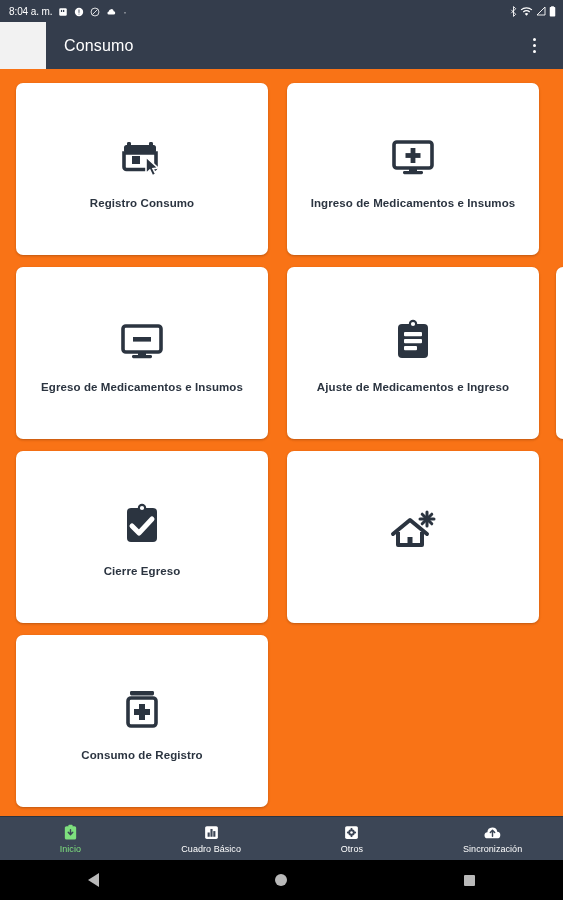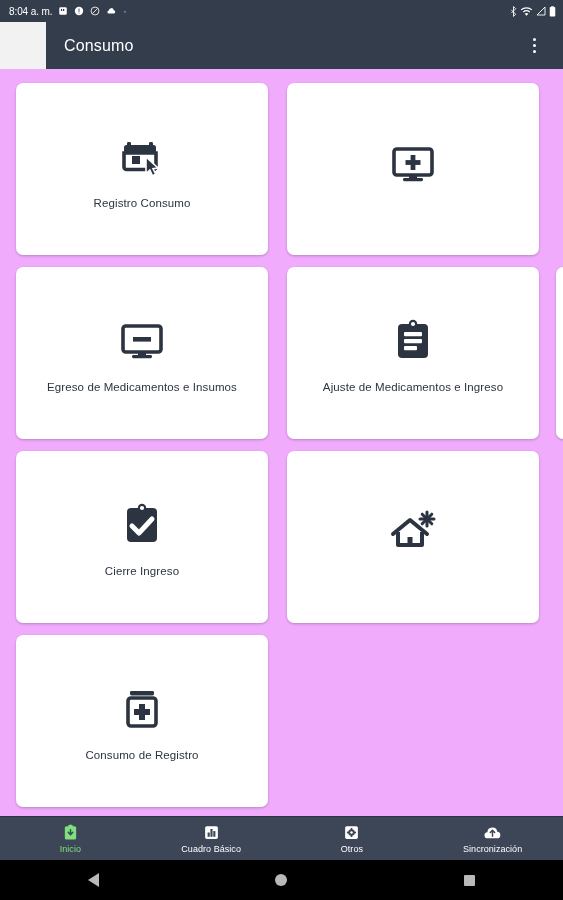--- a/index.html
+++ b/index.html
@@ -25,21 +25,21 @@
   .status-bar {
     height: 22px;
     background: #343d4c;
     display: flex;
     align-items: center;
     padding: 0 7px 0 9px;
     flex: 0 0 auto;
   }
   .status-left {
     display: flex;
-    align-items: flex-start;
+    align-items: flex-end;
     gap: 6px;
   }
   .status-time {
     color: #ffffff;
     font-size: 10px;
     letter-spacing: -0.1px;
     white-space: nowrap;
   }
   .status-spacer { flex: 1 1 auto; }
   .status-right {
@@ -81,22 +81,23 @@
     width: 3px;
     height: 3px;
     border-radius: 50%;
     background: #ffffff;
   }
 
   
   .content {
     flex: 1 1 auto;
     position: relative;
-    background: #f0abfc;
+    background: #f97316;
     overflow: hidden;
+    font-weight: bold;
   }
   .grid {
     position: absolute;
     top: 0; left: 0;
     width: 563px;
     padding: 14px 16px 10px 16px;
     display: grid;
     grid-template-columns: repeat(2, 252px);
     gap: 12px 19px;
   }
@@ -298,20 +299,21 @@
       <div class="card">
         <div class="card-icon">
           <svg width="48" height="48" viewBox="0 0 48 48">
             <rect x="5" y="10" width="38" height="26" rx="2.8" fill="none" stroke="#2b3440" stroke-width="3.6"></rect>
             <rect x="20" y="36" width="8" height="4" fill="#2b3440"></rect>
             <rect x="14" y="39" width="20" height="3.2" rx="1.4" fill="#2b3440"></rect>
             <rect x="21.6" y="16" width="4.8" height="15" fill="#2b3440"></rect>
             <rect x="16.5" y="21.1" width="15" height="4.8" fill="#2b3440"></rect>
           </svg>
         </div>
+        <div class="card-label">Ingreso de Medicamentos e Insumos</div>
       </div>
 
       <div class="card">
         <div class="card-icon">
           <svg width="48" height="48" viewBox="0 0 48 48">
             <rect x="5" y="10" width="38" height="26" rx="2.8" fill="none" stroke="#2b3440" stroke-width="3.6"></rect>
             <rect x="20" y="36" width="8" height="4" fill="#2b3440"></rect>
             <rect x="14" y="39" width="20" height="3.2" rx="1.4" fill="#2b3440"></rect>
             <rect x="15" y="21" width="18" height="4.6" fill="#2b3440"></rect>
           </svg>
@@ -335,21 +337,21 @@
 
       <div class="card">
         <div class="card-icon">
           <svg width="48" height="48" viewBox="0 0 48 48">
             <rect x="9" y="8" width="30" height="34" rx="4" fill="#2b3440"></rect>
             <circle cx="24" cy="8" r="4.2" fill="#2b3440"></circle>
             <circle cx="24" cy="8" r="2.1" fill="#ffffff"></circle>
             <path d="M14 26l7 7 13-14" fill="none" stroke="#ffffff" stroke-width="5" stroke-linecap="round" stroke-linejoin="round"></path>
           </svg>
         </div>
-        <div class="card-label">Cierre Ingreso</div>
+        <div class="card-label">Cierre Egreso</div>
       </div>
 
 
       <div class="card">
         <div class="card-icon">
           <svg width="48" height="48" viewBox="0 0 48 48">
             <path d="M4 27L21 13l17 14" fill="none" stroke="#2b3440" stroke-width="4" stroke-linecap="round" stroke-linejoin="round"></path>
             <path d="M9 25v13h24V25" fill="none" stroke="#2b3440" stroke-width="4" stroke-linejoin="round"></path>
             <rect x="18.5" y="30" width="5" height="8" fill="#2b3440"></rect>
             <g stroke="#2b3440" stroke-width="3" stroke-linecap="round">

